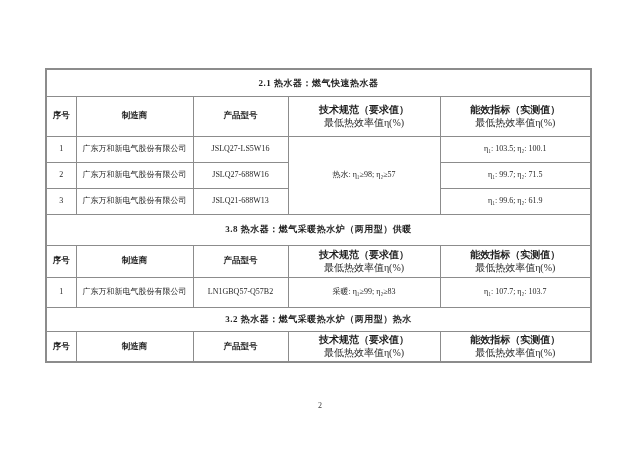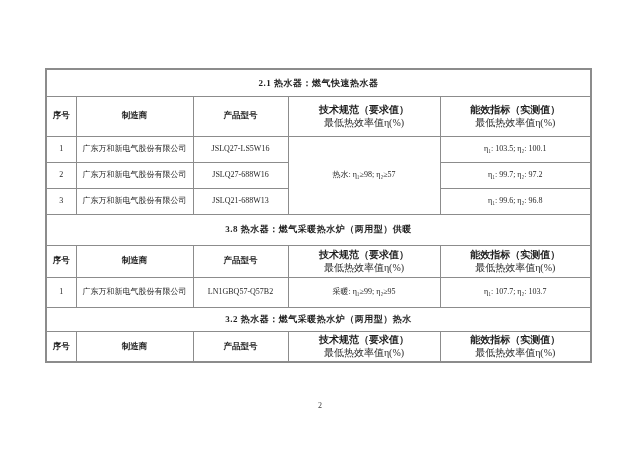--- a/index.html
+++ b/index.html
@@ -111,27 +111,27 @@
         <td>1</td>
         <td>广东万和新电气股份有限公司</td>
         <td>JSLQ27-LS5W16</td>
         <td rowspan="3">热水: η₁≥98; η₂≥57</td>
         <td>η₁:  103.5;  η₂:  100.1</td>
       </tr>
       <tr class="r-data-1">
         <td>2</td>
         <td>广东万和新电气股份有限公司</td>
         <td>JSLQ27-688W16</td>
-        <td>η₁:  99.7;  η₂:  97.2</td>
+        <td>η₁:  99.7;  η₂:  71.5</td>
       </tr>
       <tr class="r-data-1">
         <td>3</td>
         <td>广东万和新电气股份有限公司</td>
         <td>JSLQ21-688W13</td>
-        <td>η₁:  99.6;  η₂:  96.8</td>
+        <td>η₁:  99.6;  η₂:  61.9</td>
       </tr>
 
       <tr class="r-title-2">
         <td colspan="5" class="section-title-cell">3.8  热水器：燃气采暖热水炉（两用型）供暖</td>
       </tr>
       <tr class="r-head-2">
         <td class="head-single">序号</td>
         <td class="head-single">制造商</td>
         <td class="head-single">产品型号</td>
         <td>
@@ -140,21 +140,21 @@
         </td>
         <td>
           <div class="head-main">能效指标（实测值）</div>
           <div class="head-sub">最低热效率值η(%)</div>
         </td>
       </tr>
       <tr class="r-data-2">
         <td>1</td>
         <td>广东万和新电气股份有限公司</td>
         <td>LN1GBQ57-Q57B2</td>
-        <td>采暖: η₁≥99; η₂≥95</td>
+        <td>采暖: η₁≥99; η₂≥83</td>
         <td>η₁:  107.7;  η₂:  103.7</td>
       </tr>
 
       <tr class="r-title-3">
         <td colspan="5" class="section-title-cell">3.2  热水器：燃气采暖热水炉（两用型）热水</td>
       </tr>
       <tr class="r-head-3">
         <td class="head-single">序号</td>
         <td class="head-single">制造商</td>
         <td class="head-single">产品型号</td>

